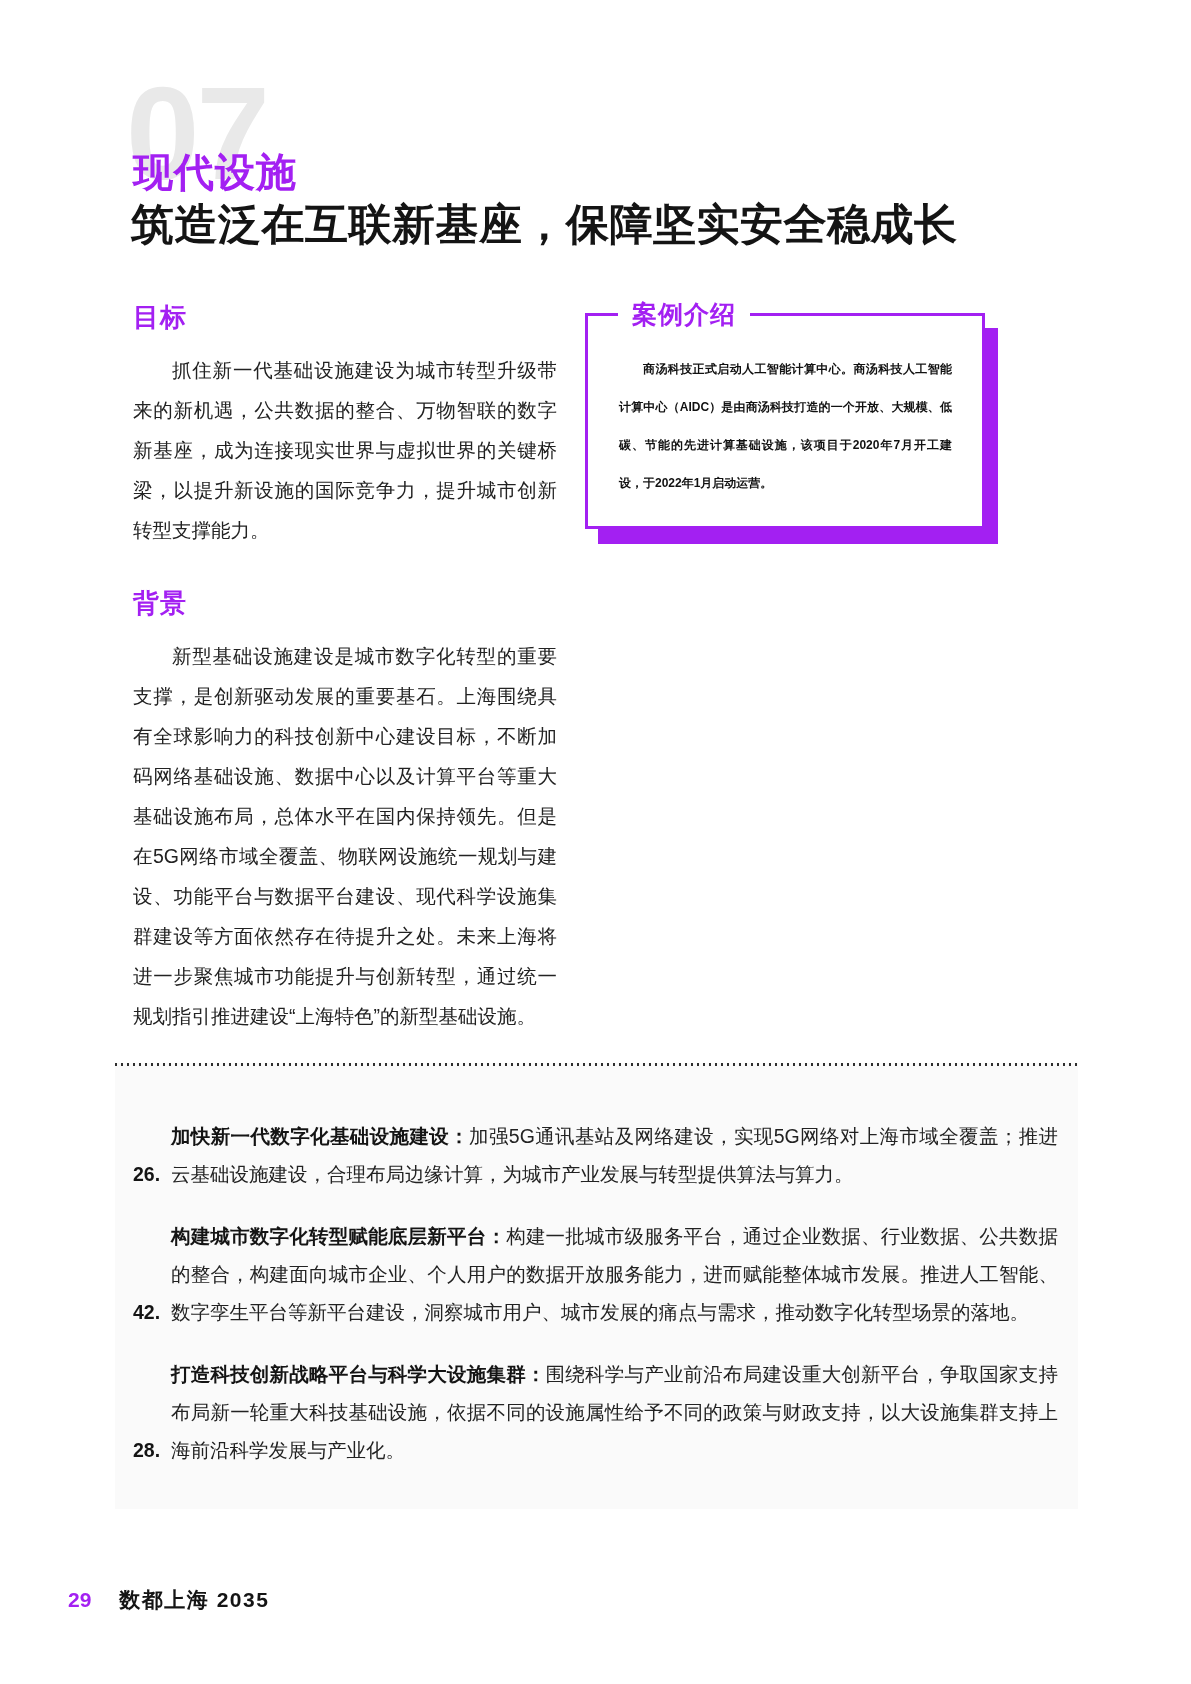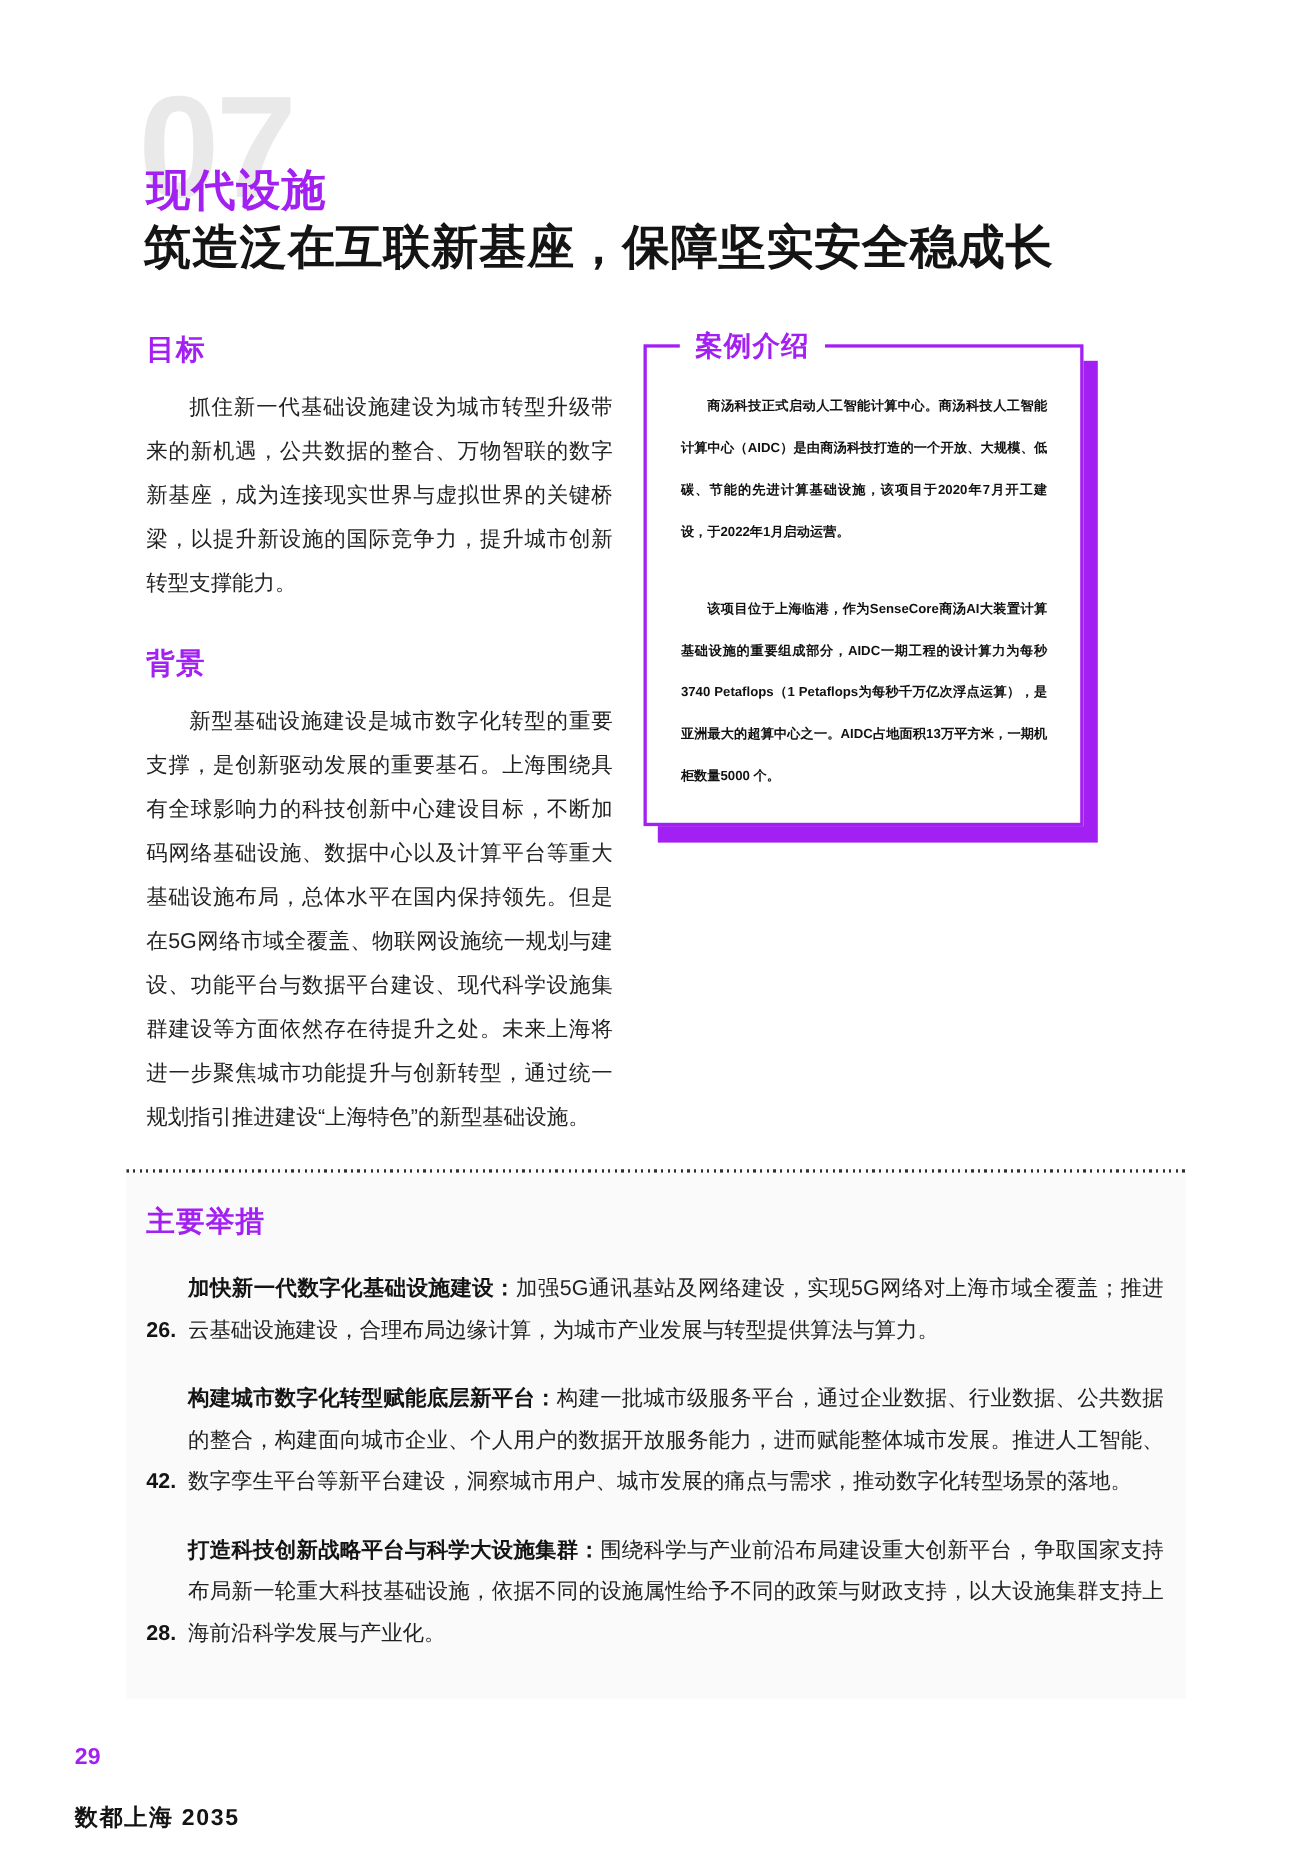--- a/index.html
+++ b/index.html
@@ -89,21 +89,21 @@
   }
   .measure-number{
     flex:0 0 38px;font-weight:800;color:var(--ink);
   }
   .measure-text{flex:1;text-align:justify;color:var(--body);}
   .measure-title{font-weight:700;color:var(--ink);}
 
   
   .footer{
     position:absolute;left:68px;top:1586px;z-index:2;
-    display:flex;align-items:baseline;gap:28px;flex-direction:column;
+    display:flex;align-items:baseline;gap:28px;
   }
   .footer .page-num{
     font-size:21px;font-weight:800;color:var(--purple);
   }
   .footer .doc-title{
     font-size:21px;font-weight:800;color:var(--ink);letter-spacing:1.5px;
   }
 </style>
 </head>
 <body>
@@ -115,26 +115,24 @@
 <div class="left-col">
   <h3 class="sec-heading">目标</h3>
   <p>抓住新一代基础设施建设为城市转型升级带来的新机遇，公共数据的整合、万物智联的数字新基座，成为连接现实世界与虚拟世界的关键桥梁，以提升新设施的国际竞争力，提升城市创新转型支撑能力。</p>
   <h3 class="sec-heading">背景</h3>
   <p>新型基础设施建设是城市数字化转型的重要支撑，是创新驱动发展的重要基石。上海围绕具有全球影响力的科技创新中心建设目标，不断加码网络基础设施、数据中心以及计算平台等重大基础设施布局，总体水平在国内保持领先。但是在5G网络市域全覆盖、物联网设施统一规划与建设、功能平台与数据平台建设、现代科学设施集群建设等方面依然存在待提升之处。未来上海将进一步聚焦城市功能提升与创新转型，通过统一规划指引推进建设“上海特色”的新型基础设施。</p>
 </div>
 
 <div class="case-box">
   <span class="case-label">案例介绍</span>
   <p>商汤科技正式启动人工智能计算中心。商汤科技人工智能计算中心（AIDC）是由商汤科技打造的一个开放、大规模、低碳、节能的先进计算基础设施，该项目于2020年7月开工建设，于2022年1月启动运营。</p>
-  <p>该项目位于上海临港，作为SenseCore商汤AI大装置计算基础设施的重要组成部分，AIDC一期工程的设计算力为每秒3740 Petaflops（1 Petaflops为每秒千万亿次浮点运算），是亚洲最大的超算中心之一。AIDC占地面积13万平方米，一期机柜数量5000 个。</p>
 </div>
 
 <div class="measures">
   <div class="dotted-line"></div>
-  <h3 class="sec-heading">主要举措</h3>
 
   <div class="measure-item">
     <span class="measure-number">26.</span>
     <div class="measure-text"><span class="measure-title">加快新一代数字化基础设施建设：</span><span>加强5G通讯基站及网络建设，实现5G网络对上海市域全覆盖；推进云基础设施建设，合理布局边缘计算，为城市产业发展与转型提供算法与算力。</span></div>
   </div>
 
   <div class="measure-item">
     <span class="measure-number">42.</span>
     <div class="measure-text"><span class="measure-title">构建城市数字化转型赋能底层新平台：</span><span>构建一批城市级服务平台，通过企业数据、行业数据、公共数据的整合，构建面向城市企业、个人用户的数据开放服务能力，进而赋能整体城市发展。推进人工智能、数字孪生平台等新平台建设，洞察城市用户、城市发展的痛点与需求，推动数字化转型场景的落地。</span></div>
   </div>

